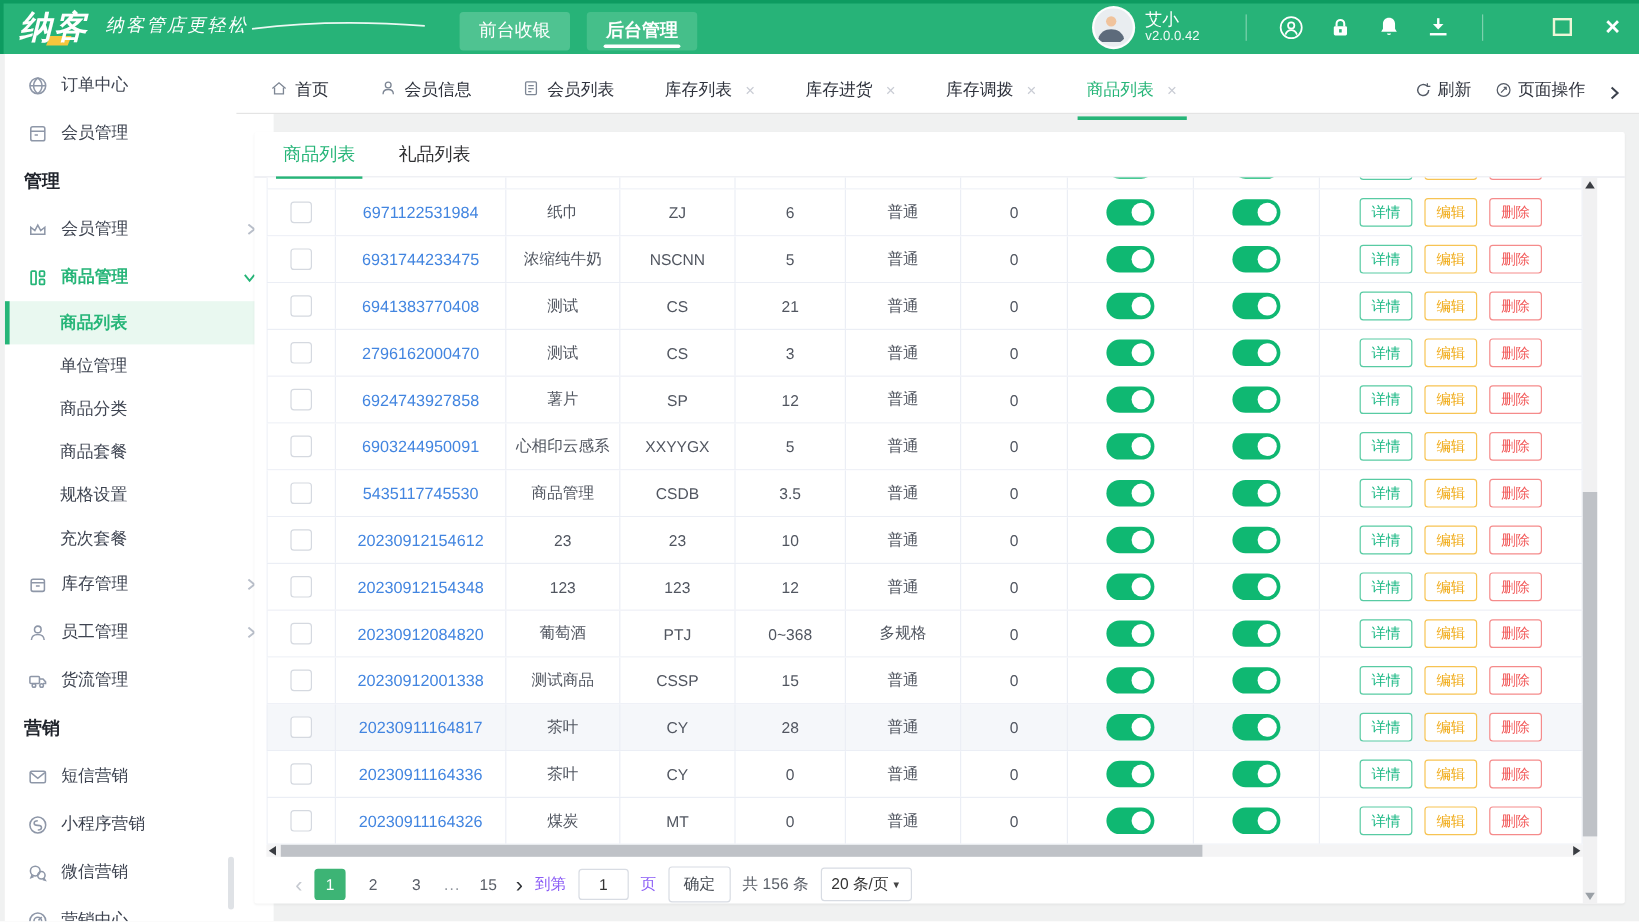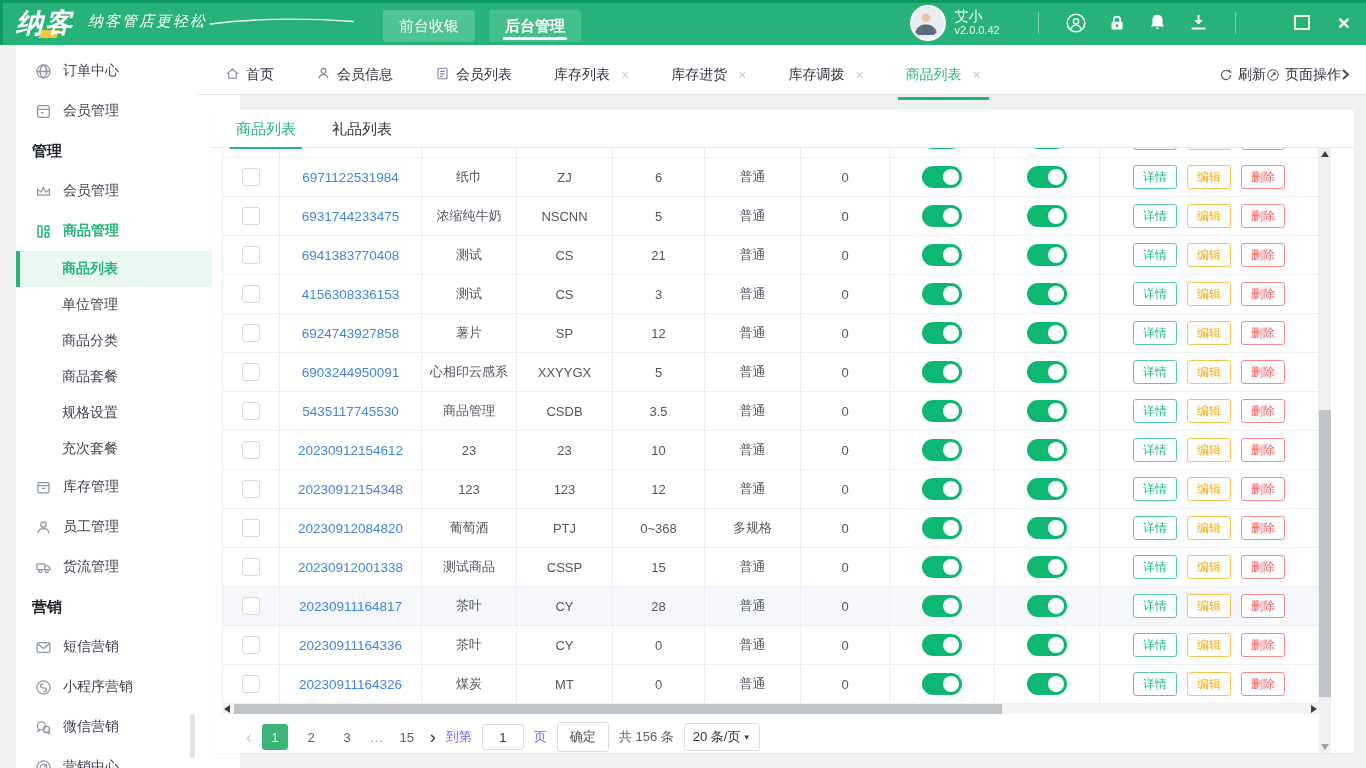--- a/index.html
+++ b/index.html
@@ -31,25 +31,25 @@
   .win-max{width:12px;height:11px;border:2px solid #eef6d7}
   .win-close{font-size:21px;color:#fff;line-height:1;font-weight:bold}
 
   
   .tabstrip{position:absolute;left:197px;top:45px;width:1169px;height:50px;background:#fff;border-bottom:1px solid #e4e4e4;
             display:flex;align-items:center;padding:10px 16px 0 28px;box-sizing:border-box}
   .ttab{display:flex;align-items:center;gap:6px;margin-right:42px;font-size:14px;color:#2e323c;height:50px;position:relative;white-space:nowrap}
   .ttab.act{color:#26b578}
   .ttab.act::after{content:'';position:absolute;left:-8px;right:-8px;bottom:0;height:3px;background:#26b578}
   .t-x{color:#c9ccd4;font-size:14px;margin-left:5px}
-  .ts-right{margin-left:auto;display:flex;align-items:center;font-size:14px;color:#2e323c;white-space:nowrap}
+  .ts-right{margin-left:auto;display:flex;align-items:flex-end;gap:20px;font-size:14px;color:#2e323c;white-space:nowrap}
   .ts-act{display:flex;align-items:center;gap:5px}
 
   
-  .sidebar{position:absolute;left:16px;top:45px;width:224px;height:723px;background:#fff;overflow:hidden;padding-top:6px;box-sizing:border-box}
+  .sidebar{position:absolute;left:4px;top:45px;width:224px;height:723px;background:#fff;overflow:hidden;padding-top:6px;box-sizing:border-box}
   .sb-item{height:40px;display:flex;align-items:center;padding-left:18px;gap:11px;font-size:14px;color:#3d4350;position:relative}
   .sb-item.act{color:#26b578;font-weight:bold}
   .sb-ico{display:flex;width:18px;justify-content:center}
   .sb-chev{position:absolute;right:14px;display:flex}
   .sb-section{height:40px;display:flex;align-items:center;padding-left:16px;font-size:15px;font-weight:bold;color:#20242c}
   .sb-sub{height:36px;display:flex;align-items:center;padding-left:46px;font-size:14px;color:#3d4350;box-sizing:border-box}
   .sb-sub.sel{background:#e9f8f0;color:#26b578;border-left:4px solid #26b578;padding-left:42px;font-weight:bold}
   .sb-thumb{position:absolute;right:2px;bottom:8px;width:5px;height:44px;background:#dfe2e6;border-radius:3px}
 
   
@@ -525,21 +525,21 @@
               <span class="abtn detail">详情</span>
               <span class="abtn edit">编辑</span>
               <span class="abtn del">删除</span>
             </div>
           </div>
           <div class="trow">
             <div class="cell c0">
               <span class="cbx"></span>
             </div>
             <div class="cell c1">
-              <span class="blink">4156308336153</span>
+              <span class="blink">2796162000470</span>
             </div>
             <div class="cell c2">测试</div>
             <div class="cell c3">CS</div>
             <div class="cell c4">3</div>
             <div class="cell c5">普通</div>
             <div class="cell c6">0</div>
             <div class="cell c7">
               <span class="toggle"></span>
             </div>
             <div class="cell c8">

